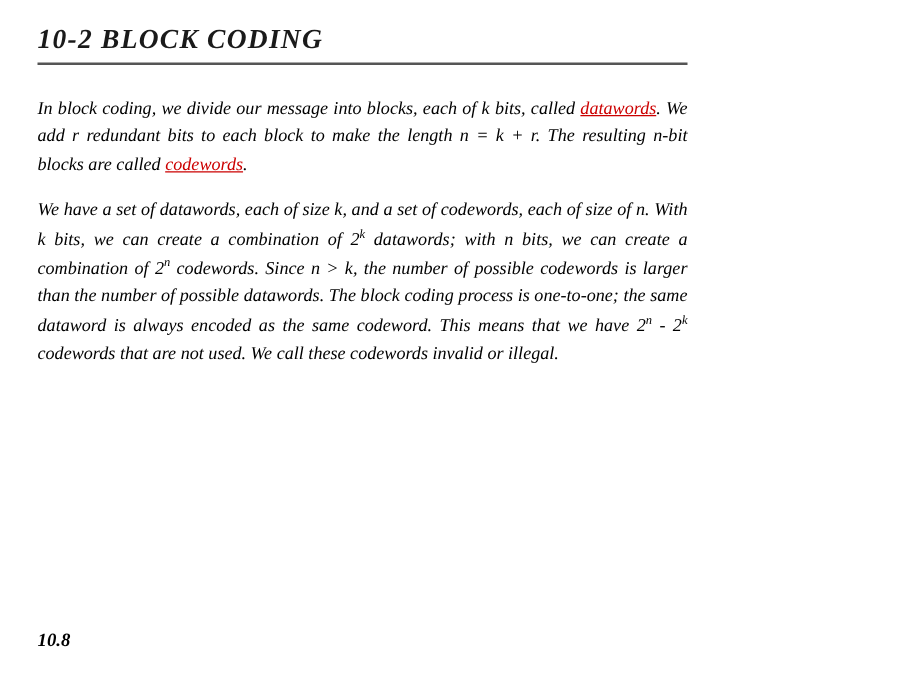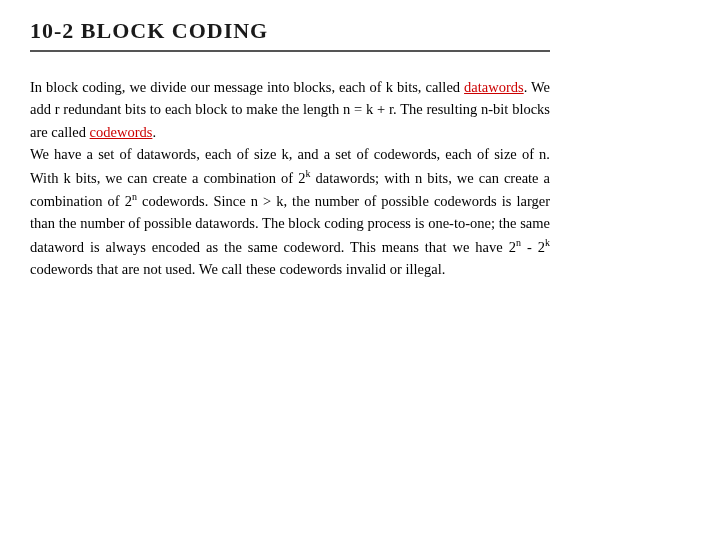--- a/index.html
+++ b/index.html
@@ -17,20 +17,21 @@
       color: #000000;
       overflow: hidden;
     }
 
     .page-container {
       width: 580px;
       height: 540px;
       padding: 18px 30px 18px 30px;
       display: flex;
       flex-direction: column;
+      font-style: italic;
     }
 
     .header {
       margin-bottom: 10px;
     }
 
     .title {
       font-size: 22px;
       font-weight: bold;
       color: #1a1a1a;
@@ -41,20 +42,21 @@
     .divider {
       border: none;
       border-top: 2px solid #555555;
       margin-bottom: 14px;
     }
 
     .content {
       flex: 1;
       display: flex;
       flex-direction: column;
+      gap: 14px;
     }
 
     .paragraph {
       text-align: justify;
       line-height: 1.55;
     }
 
     .red-link {
       color: #cc0000;
       text-decoration: underline;
@@ -93,13 +95,16 @@
       size of n. With k bits, we can create a combination of 2<sup>k</sup> datawords; with n bits,
       we can create a combination of 2<sup>n</sup> codewords. Since n &gt; k, the number of
       possible codewords is larger than the number of possible datawords. The block
       coding process is one-to-one; the same dataword is always encoded as the
       same codeword. This means that we have 2<sup>n</sup> - 2<sup>k</sup> codewords that are not used.
       We call these codewords invalid or illegal.
     </p>
 
   </div>
 
+  <div class="footer">
+    <span>10.8</span>
+  </div>
 </div>
 
 </body></html>

